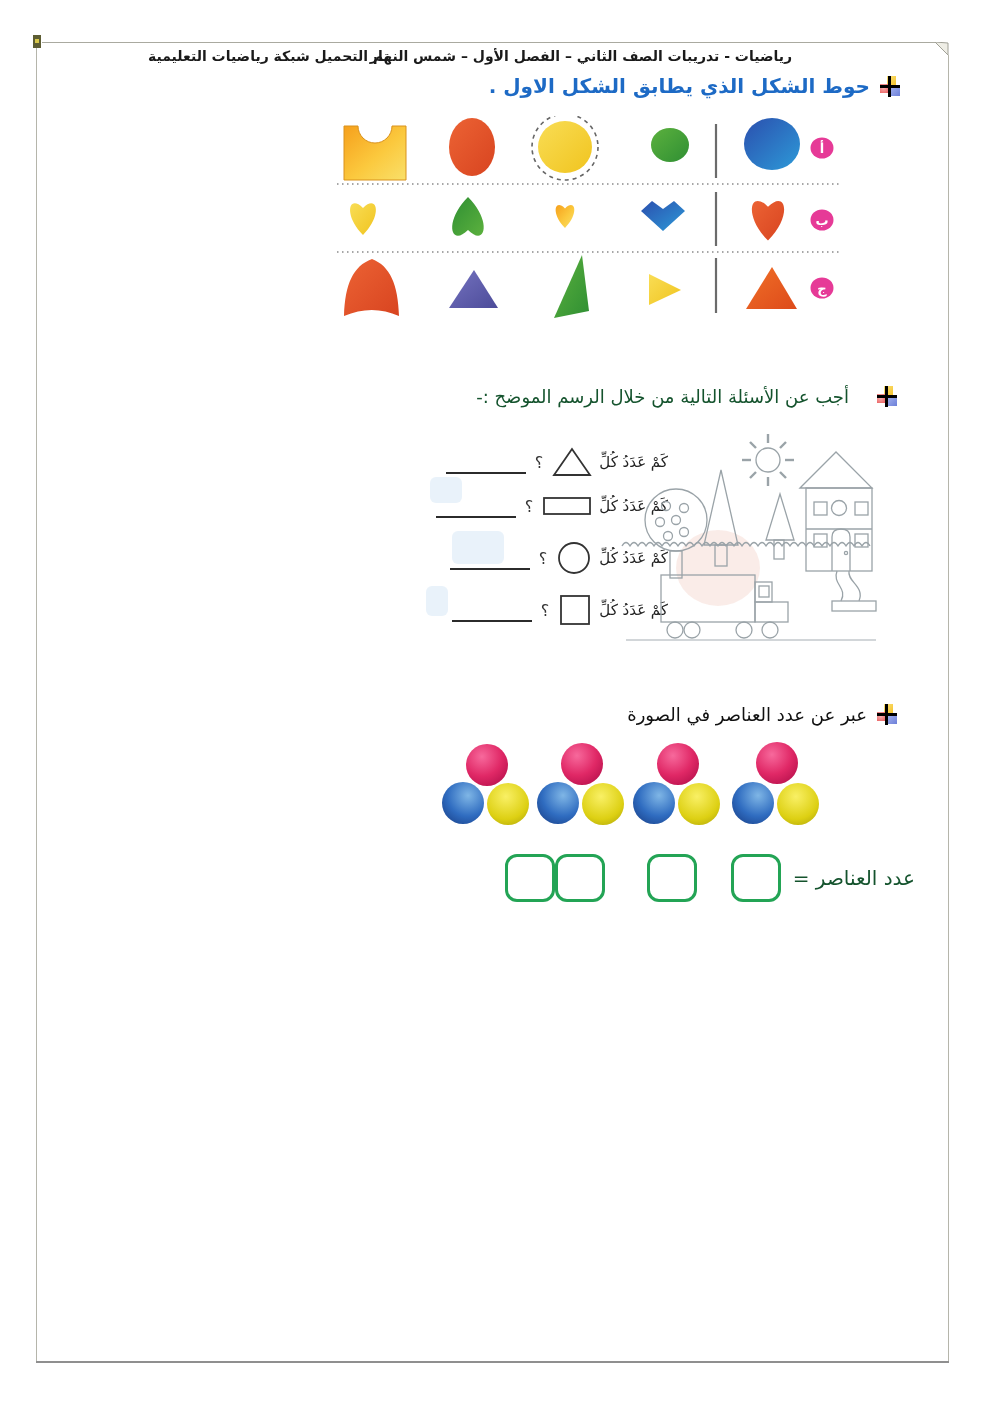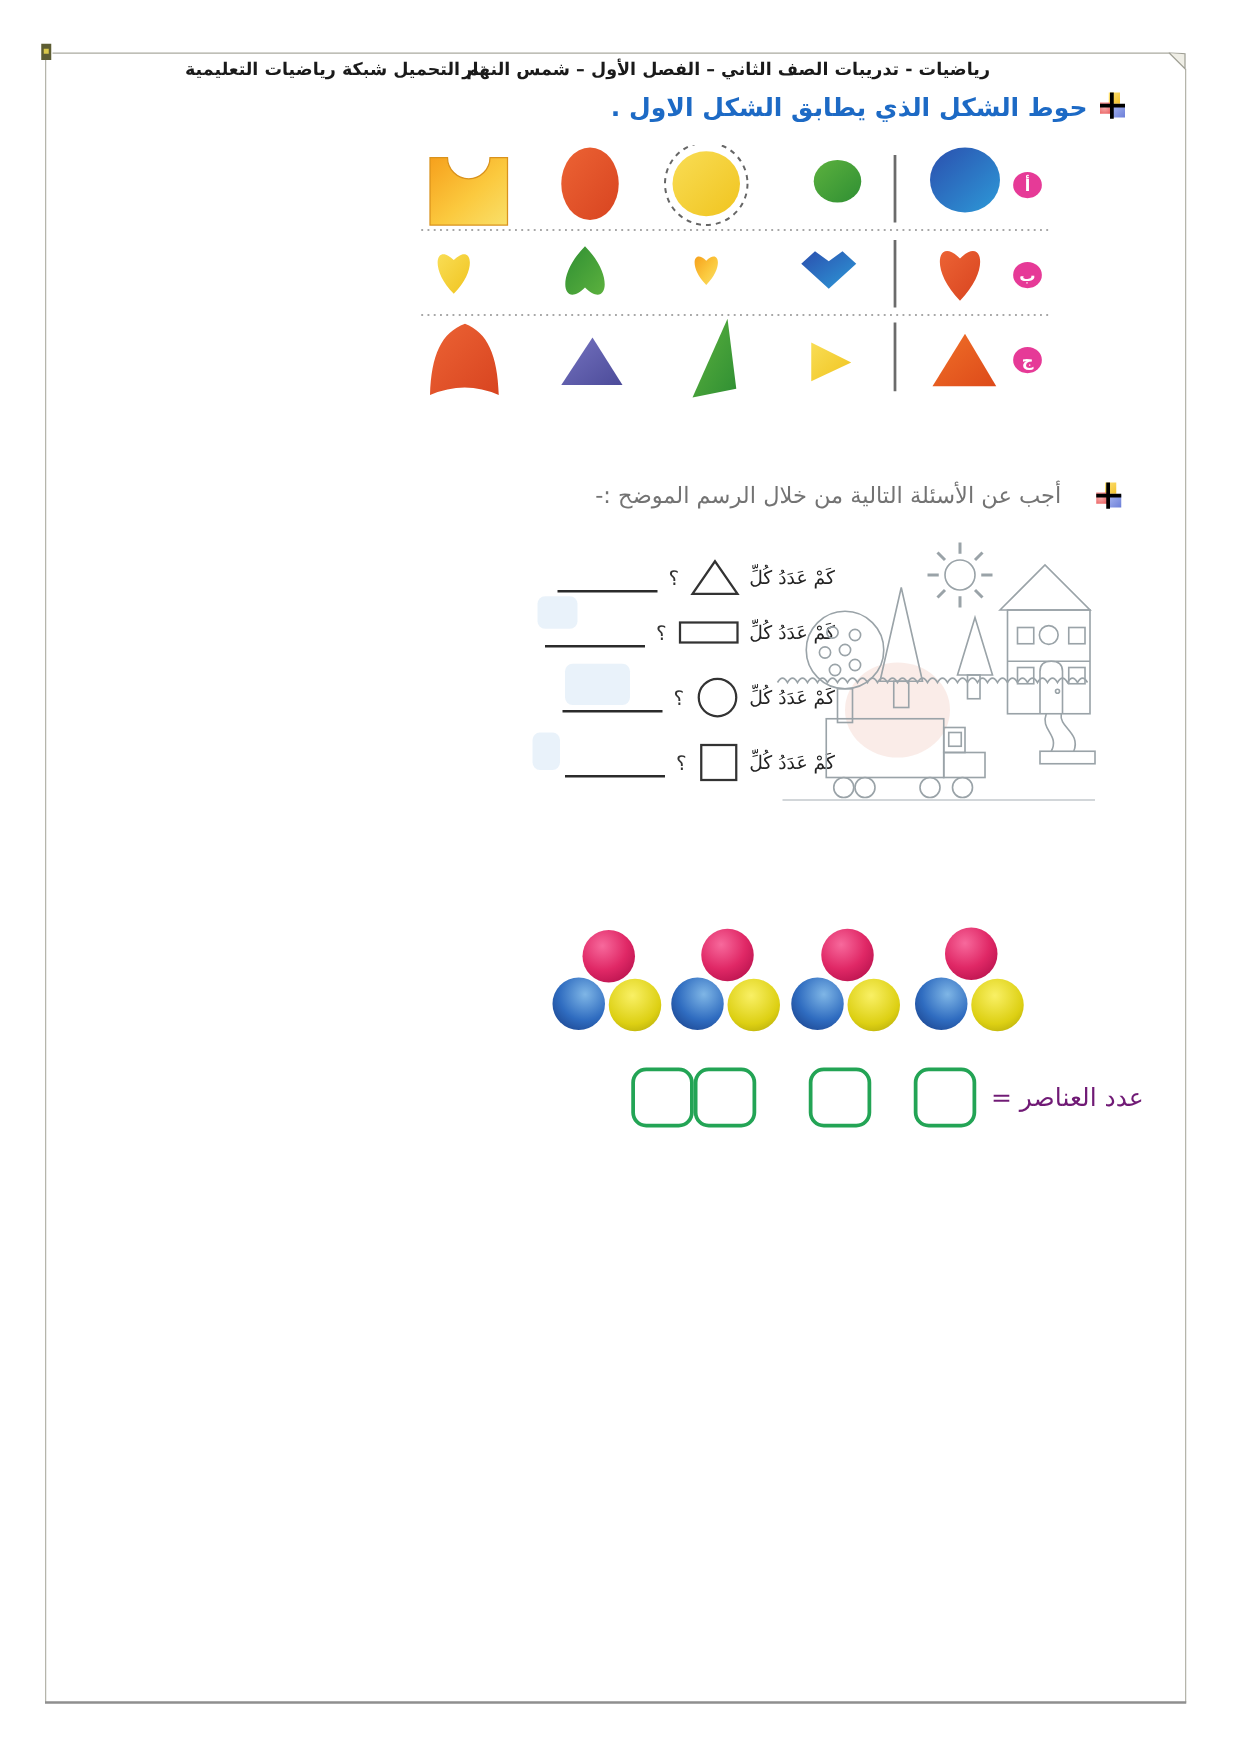--- a/index.html
+++ b/index.html
@@ -17,25 +17,25 @@
   #hdr-left{left:148px;}
   
   .bullet{position:relative;display:inline-block;width:20px;height:21px;flex:0 0 20px;}
   .bullet i{position:absolute;display:block;}
   .bullet .b-y{left:7px;top:0;width:9px;height:9px;background:linear-gradient(135deg,#fce27a,#f4c22c);}
   .bullet .b-p{left:0;top:8px;width:9px;height:9px;background:radial-gradient(circle at 40% 40%,#f9b3b3,#e85555);}
   .bullet .b-b{left:9px;top:10px;width:11px;height:10px;background:linear-gradient(135deg,#aab8f2,#6c7fd8);}
   .bullet .b-v{left:8px;top:0;width:3px;height:21px;background:#000;}
   .bullet .b-h{left:0;top:9px;width:20px;height:3px;background:#000;}
   
-  .sect{position:absolute;direction:rtl;display:flex;gap:10px;white-space:nowrap;}
+  .sect{position:absolute;direction:rtl;display:flex;align-items:center;gap:10px;white-space:nowrap;}
   #title1{top:74px;right:92px;}
   #title1 .t{color:#1d6ac5;font-weight:bold;font-size:20px;}
   #title2{top:386px;right:95px;}
-  #title2 .t{font-size:18px;color:#737373;}
+  #title2 .t{font-size:18px;color:#14532d;}
   #title2 .bullet{margin-left:18px;}
   #title3{top:704px;right:95px;}
   #title3 .t{font-size:18px;color:#111;}
   
   #shapes-grid{position:absolute;left:335px;top:116px;}
   #scene{position:absolute;left:618px;top:426px;}
   #balls{position:absolute;left:430px;top:741px;}
   
   .wm{position:absolute;background:#cfe3f4;opacity:.45;border-radius:6px;}
   #wm1{left:430px;top:477px;width:32px;height:26px;}
@@ -46,21 +46,21 @@
         display:flex;align-items:center;gap:7px;font-size:15px;color:#222;white-space:nowrap;}
   .qrow .qm{font-size:16px;color:#333;padding:0 2px;}
   .qrow .blank{width:80px;height:22px;border-bottom:2px solid #2b2b2b;}
   .qrow svg{flex:0 0 auto;}
   #q1{top:442px;}
   #q2{top:486px;}
   #q3{top:538px;}
   #q4{top:590px;}
   
   #answer-row{position:absolute;top:854px;right:77px;direction:rtl;display:flex;align-items:center;}
-  #answer-row .lbl{font-size:20px;color:#701a75;margin-left:12px;white-space:nowrap;}
+  #answer-row .lbl{font-size:20px;color:#14532d;margin-left:12px;white-space:nowrap;}
   .abox{width:44px;height:42px;border:3px solid #23a455;border-radius:12px;background:#fff;}
   .abox + .abox{margin-right:0;}
   #answer-row .abox:nth-of-type(1){margin-left:46px;}
   #answer-row .abox:nth-of-type(2){margin-left:34px;}
   #answer-row .abox:nth-of-type(3){margin-left:42px;}
 </style>
 </head>
 <body>
 
 <div id="page">
@@ -271,20 +271,30 @@
         <circle cx="57" cy="204" r="8"></circle>
           <circle cx="74" cy="204" r="8"></circle>
         <circle cx="126" cy="204" r="8"></circle>
           <circle cx="152" cy="204" r="8"></circle>
       </g>
 
       <line x1="8" y1="214" x2="258" y2="214" stroke="#c3c8cc"></line>
     </g>
   </svg>
 
+  <div class="sect" id="title3">
+    <span class="bullet">
+        <i class="b-y"></i>
+        <i class="b-p"></i>
+        <i class="b-b"></i>
+        <i class="b-v"></i>
+        <i class="b-h"></i>
+      </span>
+    <span class="t">عبر  عن عدد العناصر في الصورة</span>
+  </div>
 
   <svg id="balls" width="410" height="98" viewBox="0 0 410 98">
     <defs>
       <radialGradient id="b-pink" cx="0.38" cy="0.3" r="0.85">
         <stop offset="0" stop-color="#f7699c"></stop>
           <stop offset="0.55" stop-color="#e02866"></stop>
           <stop offset="1" stop-color="#b30f4a"></stop>
       </radialGradient>
       <radialGradient id="b-blue" cx="0.62" cy="0.32" r="0.9">
         <stop offset="0" stop-color="#7fb6e6"></stop>

